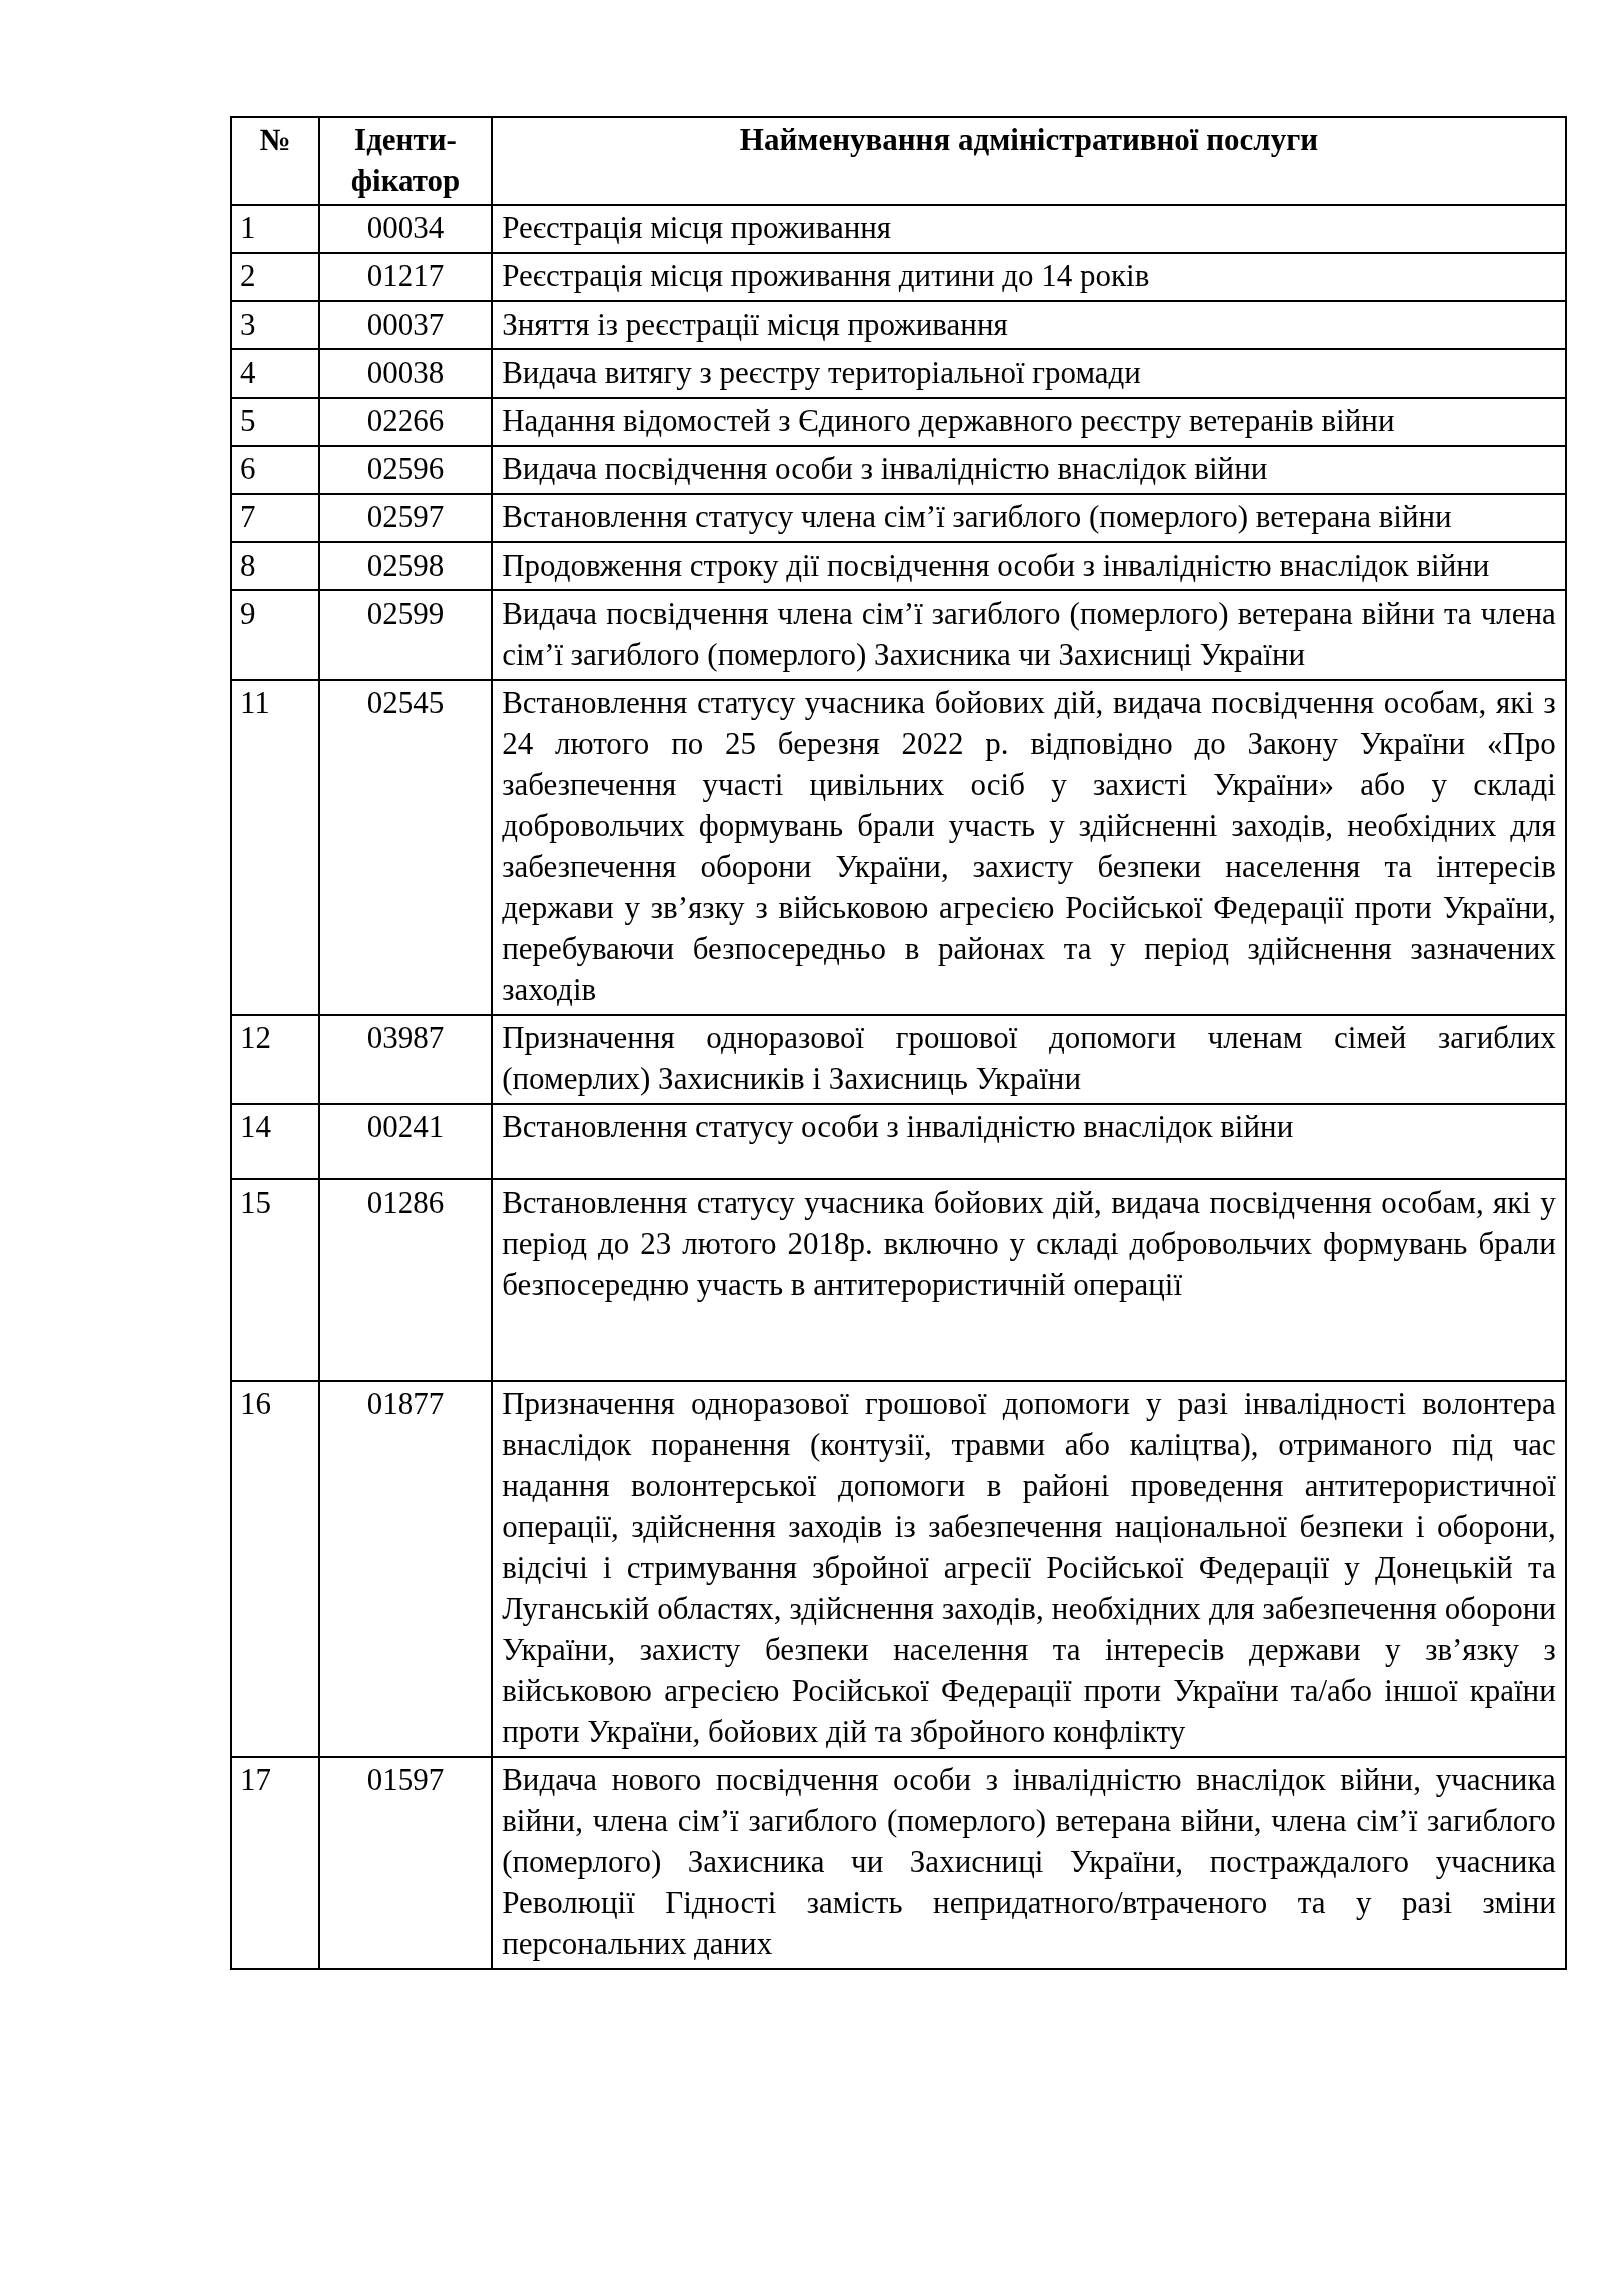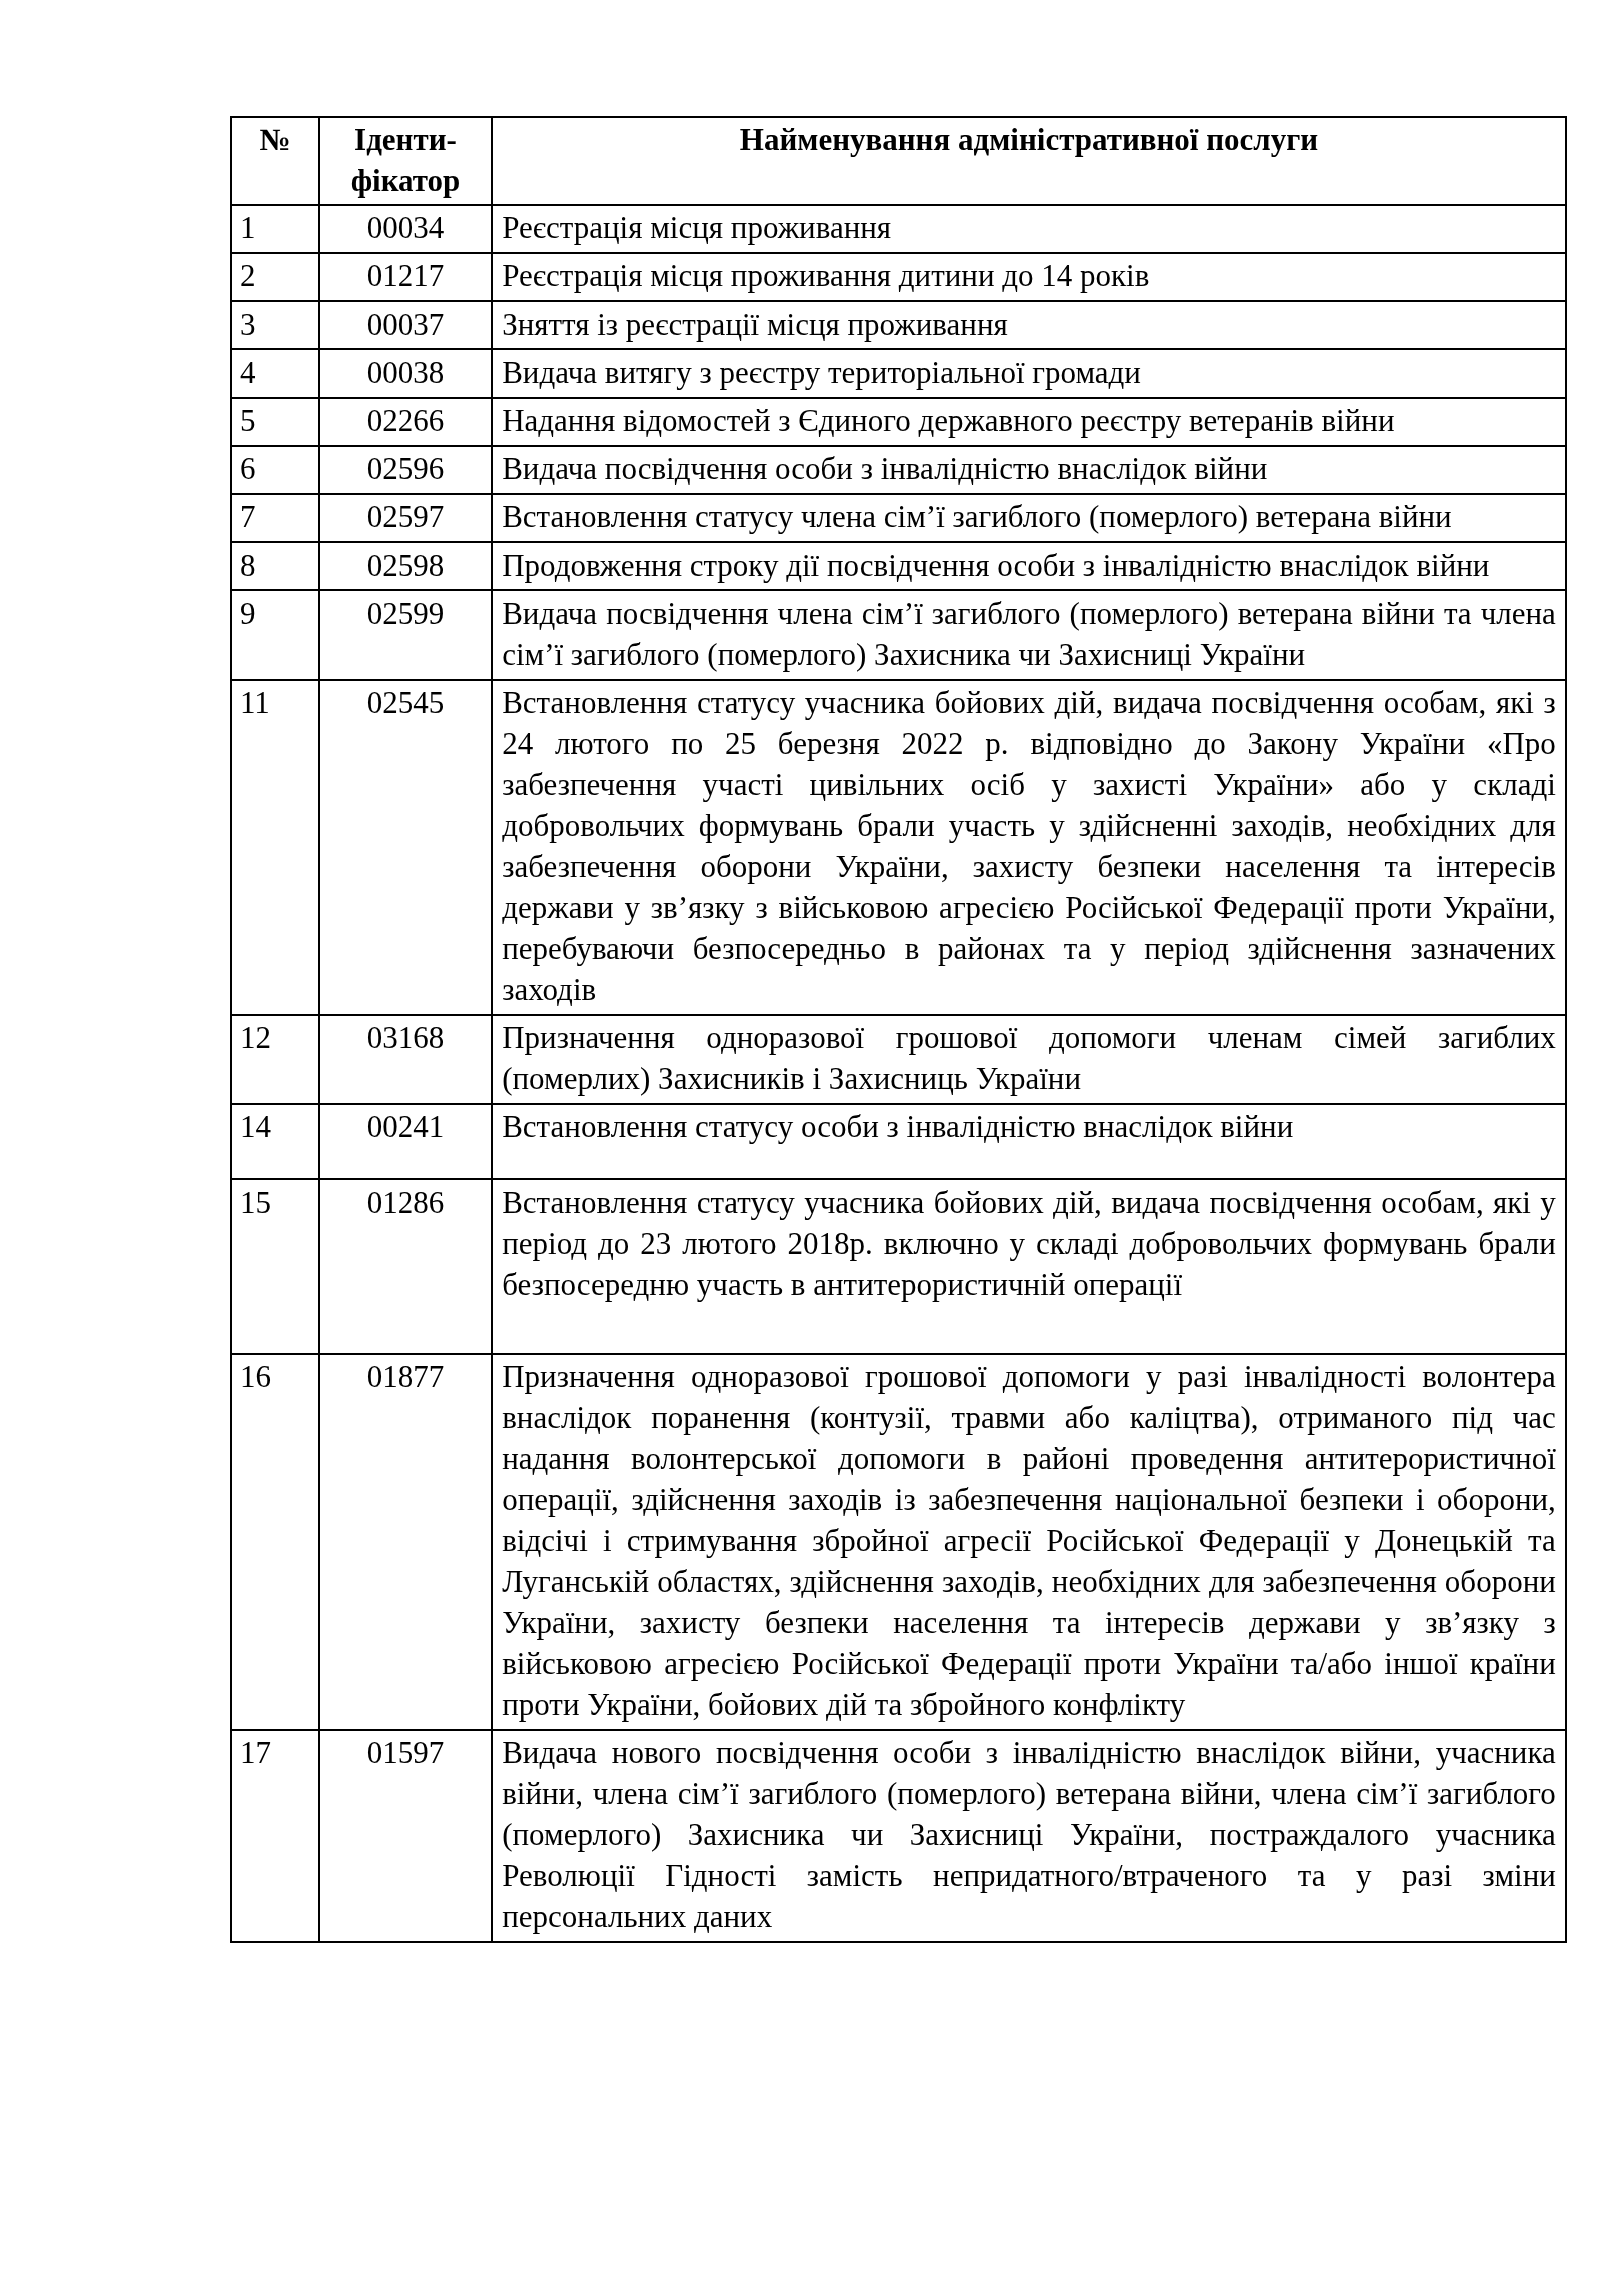--- a/index.html
+++ b/index.html
@@ -56,21 +56,21 @@
     padding-right: 2.6px;
   }
   td.c3 {
     text-align: justify;
   }
   tr.row-sp-a td {
     padding-bottom: 31px;
     border-radius: 29px;
   }
   tr.row-sp-b td {
-    padding-bottom: 48px;
+    padding-bottom: 75px;
     margin-left: 20px;
   }
 </style>
 </head>
 <body>
 
 <div class="page">
   <table class="services">
     <colgroup>
       <col style="width:88px">
@@ -130,21 +130,21 @@
         <td class="c2">02599</td>
         <td class="c3">Видача посвідчення члена сім’ї загиблого (померлого) ветерана війни та члена сім’ї загиблого (померлого) Захисника чи Захисниці України</td>
       </tr>
       <tr>
         <td class="c1">11</td>
         <td class="c2">02545</td>
         <td class="c3">Встановлення статусу учасника бойових дій, видача посвідчення особам, які з 24 лютого по 25 березня 2022 р. відповідно до Закону України «Про забезпечення участі цивільних осіб у захисті України» або у складі добровольчих формувань брали участь у здійсненні заходів, необхідних для забезпечення оборони України, захисту безпеки населення та інтересів держави у зв’язку з військовою агресією Російської Федерації проти України, перебуваючи безпосередньо в районах та у період здійснення зазначених заходів</td>
       </tr>
       <tr>
         <td class="c1">12</td>
-        <td class="c2">03168</td>
+        <td class="c2">03987</td>
         <td class="c3">Призначення одноразової грошової допомоги членам сімей загиблих (померлих) Захисників і Захисниць України</td>
       </tr>
       <tr class="row-sp-a">
         <td class="c1">14</td>
         <td class="c2">00241</td>
         <td class="c3">Встановлення статусу особи з інвалідністю внаслідок війни</td>
       </tr>
       <tr class="row-sp-b">
         <td class="c1">15</td>
         <td class="c2">01286</td>

